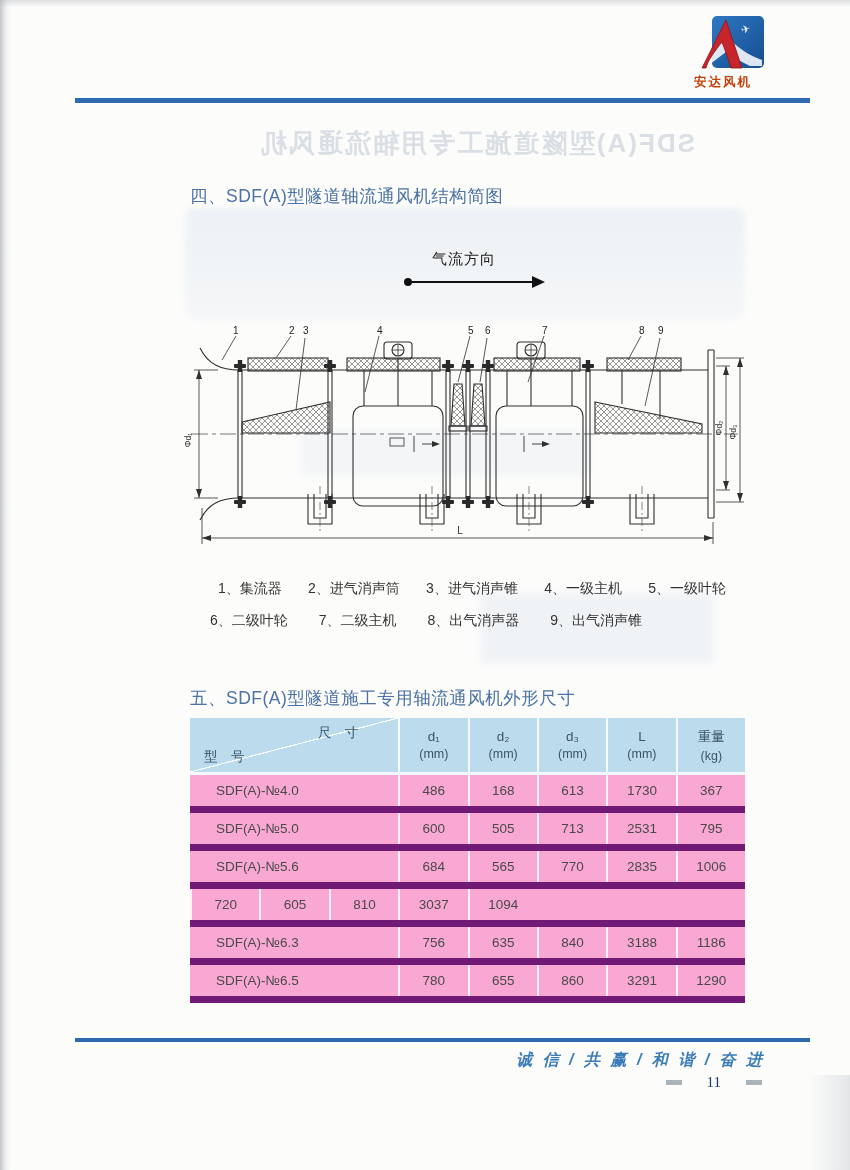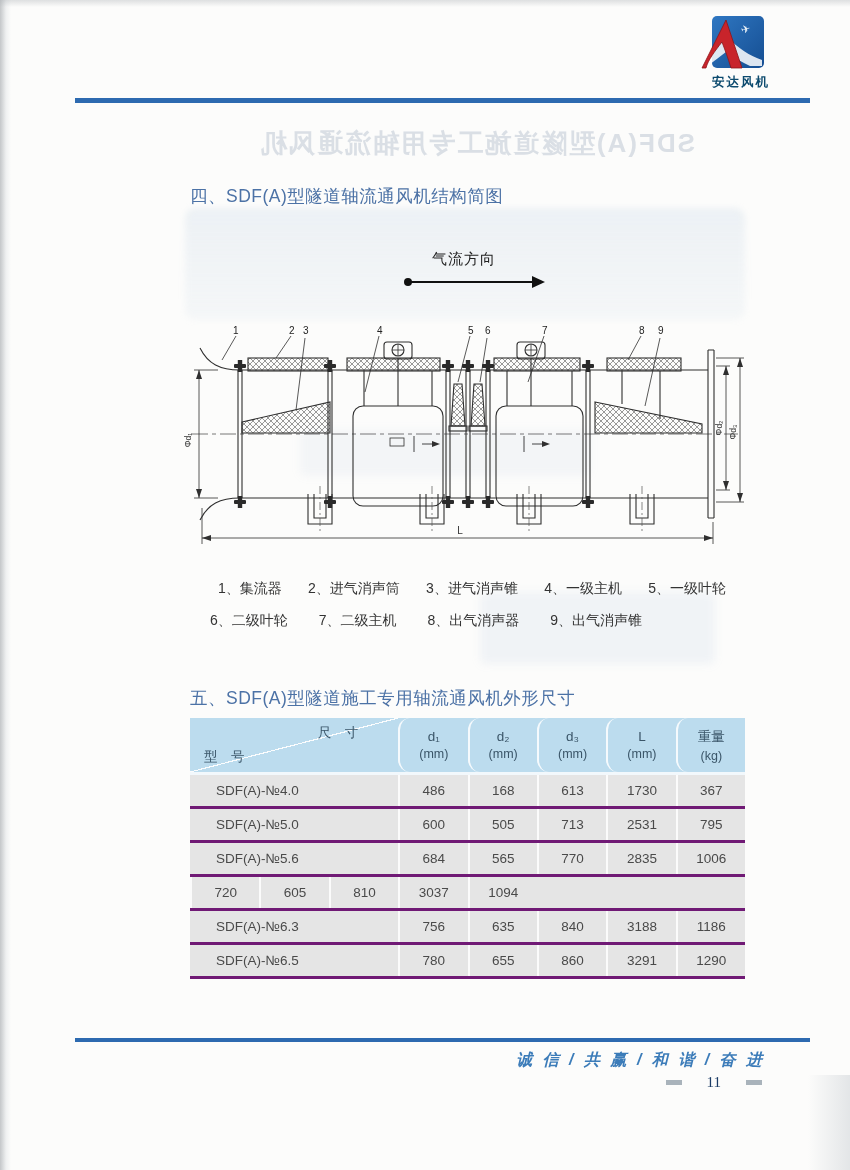--- a/index.html
+++ b/index.html
@@ -25,22 +25,22 @@
     background:rgba(140,170,205,.08);filter:blur(4px);border-radius:6px;}
   .ghost-title{
     position:absolute;left:275px;top:126px;width:420px;
     transform:scaleX(-1);
     font-size:26px;font-weight:bold;letter-spacing:2px;
     color:rgba(168,180,198,.40);filter:blur(.6px);
     white-space:nowrap;text-align:center;
   }
   
   .logo{position:absolute;left:698px;top:14px;width:68px;}
-  .logo-name{position:absolute;left:694px;top:74px;width:76px;text-align:right;
-    font-size:12.5px;font-weight:bold;color:#0c4a6e;letter-spacing:2px;}
+  .logo-name{position:absolute;left:694px;top:74px;width:76px;text-align:left;
+    font-size:12.5px;font-weight:bold;color:#c2410c;letter-spacing:2px;}
   .rule-top{position:absolute;left:75px;top:98px;width:735px;height:5px;background:#2d6ab0;}
   
   .sec-title{position:absolute;left:190px;font-size:17.5px;color:#4c72a6;letter-spacing:.5px;white-space:nowrap;}
   .sec4{top:184px;}
   .sec5{top:686px;}
   
   .flow-label{position:absolute;left:432px;top:250px;font-size:15px;color:#222;letter-spacing:1px;}
   .flow-line{position:absolute;left:408px;top:281px;width:126px;height:2px;background:#111;}
   .flow-dot{position:absolute;left:404px;top:278px;width:8px;height:8px;border-radius:50%;background:#111;}
   .flow-head{position:absolute;left:532px;top:276px;width:0;height:0;
@@ -48,26 +48,26 @@
   
   .diagram{position:absolute;left:178px;top:322px;width:572px;height:240px;}
   
   .legend-row{position:absolute;display:flex;justify-content:space-between;
     font-size:14px;color:#333;white-space:nowrap;}
   .legend-1{left:218px;top:580px;width:508px;}
   .legend-2{left:210px;top:612px;width:432px;}
   
   .dim-table{position:absolute;left:190px;top:718px;width:555px;font-size:13.5px;}
   .thead{display:flex;height:54px;background:#bcdcee;border-bottom:3px solid #f2f8fc;}
-  .trow{display:flex;height:31px;background:#e5e5e5;border-bottom:3px solid #701a75;}
+  .trow{display:flex;height:31px;background:#f9a8d4;border-bottom:7px solid #701a75;}
   .cell{box-sizing:border-box;}
   .c-model{width:37.5%;}
   .c-num{width:12.5%;display:flex;align-items:center;justify-content:center;color:#4a4a4a;
     border-left:2px solid rgba(255,255,255,.85);}
-  .thead .c-num{flex-direction:column;color:#3a5568;justify-content:center;gap:3px;border-radius:12px;}
+  .thead .c-num{flex-direction:column;color:#3a5568;justify-content:center;gap:3px;}
   .thead .unit{font-size:12.5px;}
   .corner{position:relative;width:37.5%;color:#3a5568;
     background:linear-gradient(to bottom right,rgba(0,0,0,0) 49.5%,rgba(255,255,255,.95) 49.5% 50.6%,rgba(0,0,0,0) 50.6%);}
   .corner-top{position:absolute;top:6px;right:40px;}
   .corner-bottom{position:absolute;bottom:6px;left:14px;}
   .model-cell{display:flex;align-items:center;padding-left:26px;color:#4a4a4a;}
   
   .rule-bottom{position:absolute;left:75px;top:1038px;width:735px;height:4px;background:#2d6ab0;}
   .slogan{position:absolute;right:85px;top:1050px;font-size:16px;font-weight:bold;font-style:italic;
     color:#3c7cb9;letter-spacing:3px;white-space:nowrap;}

